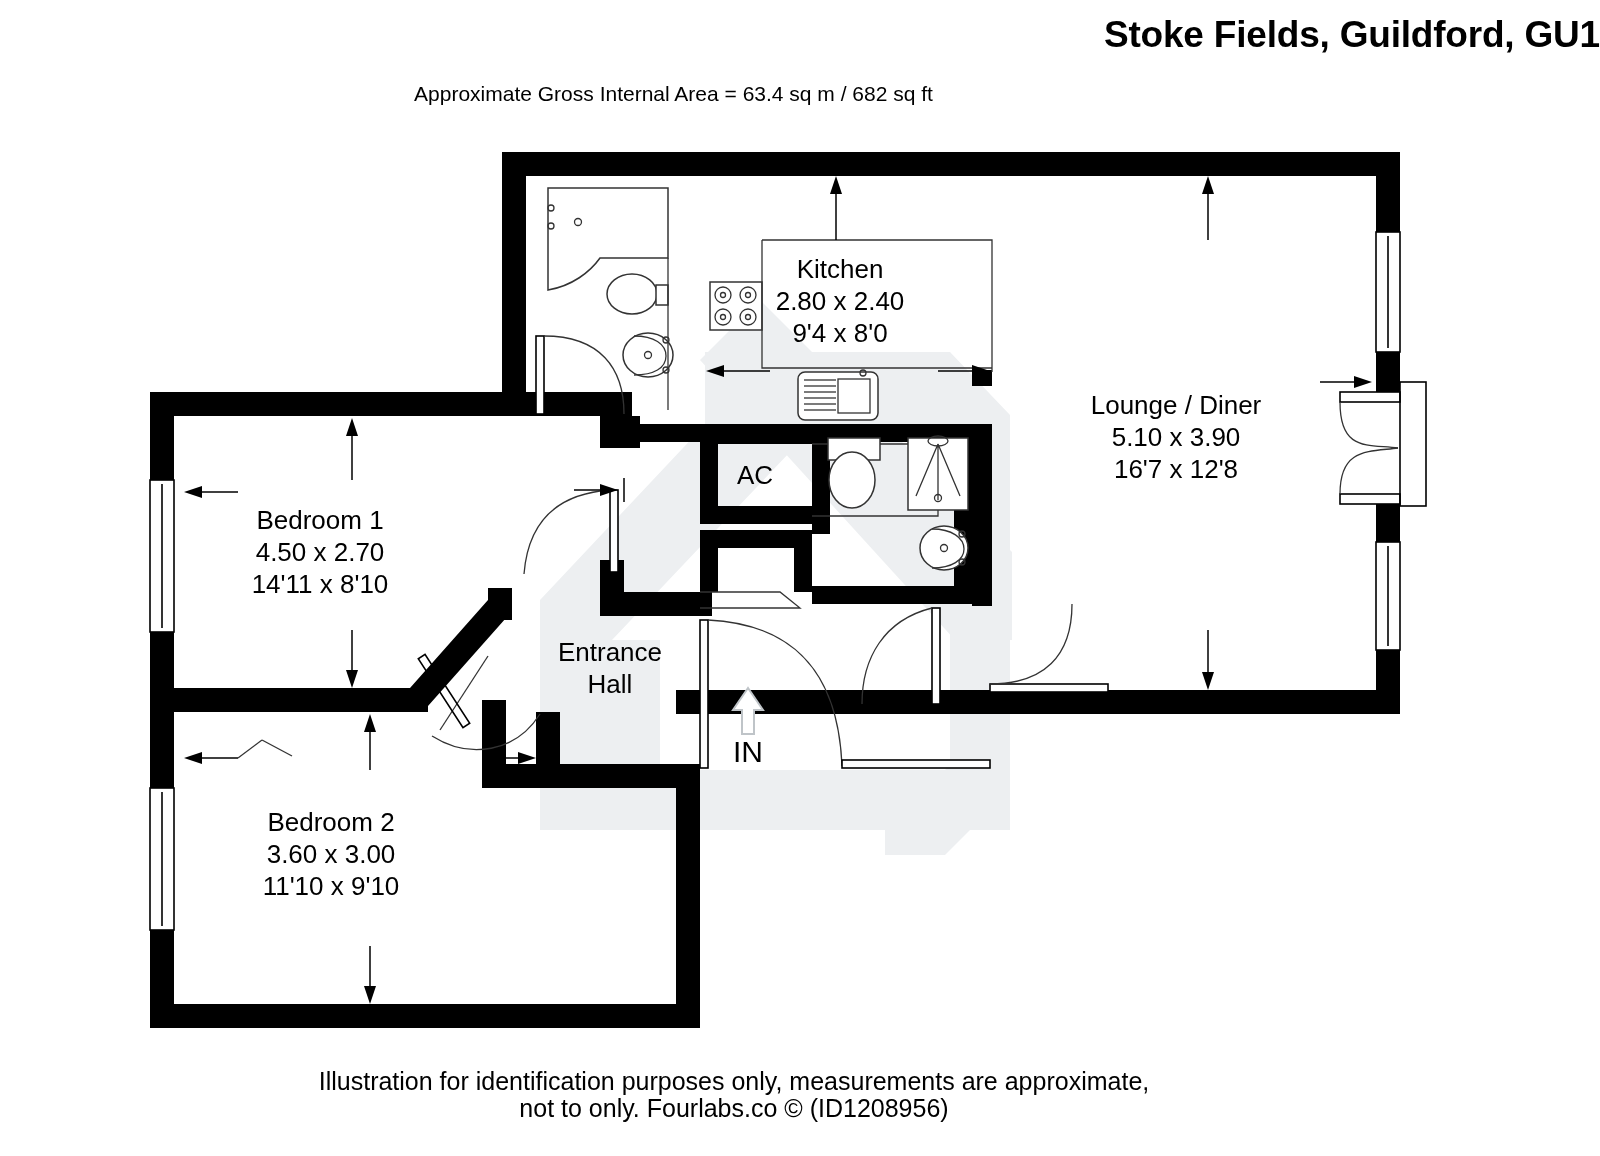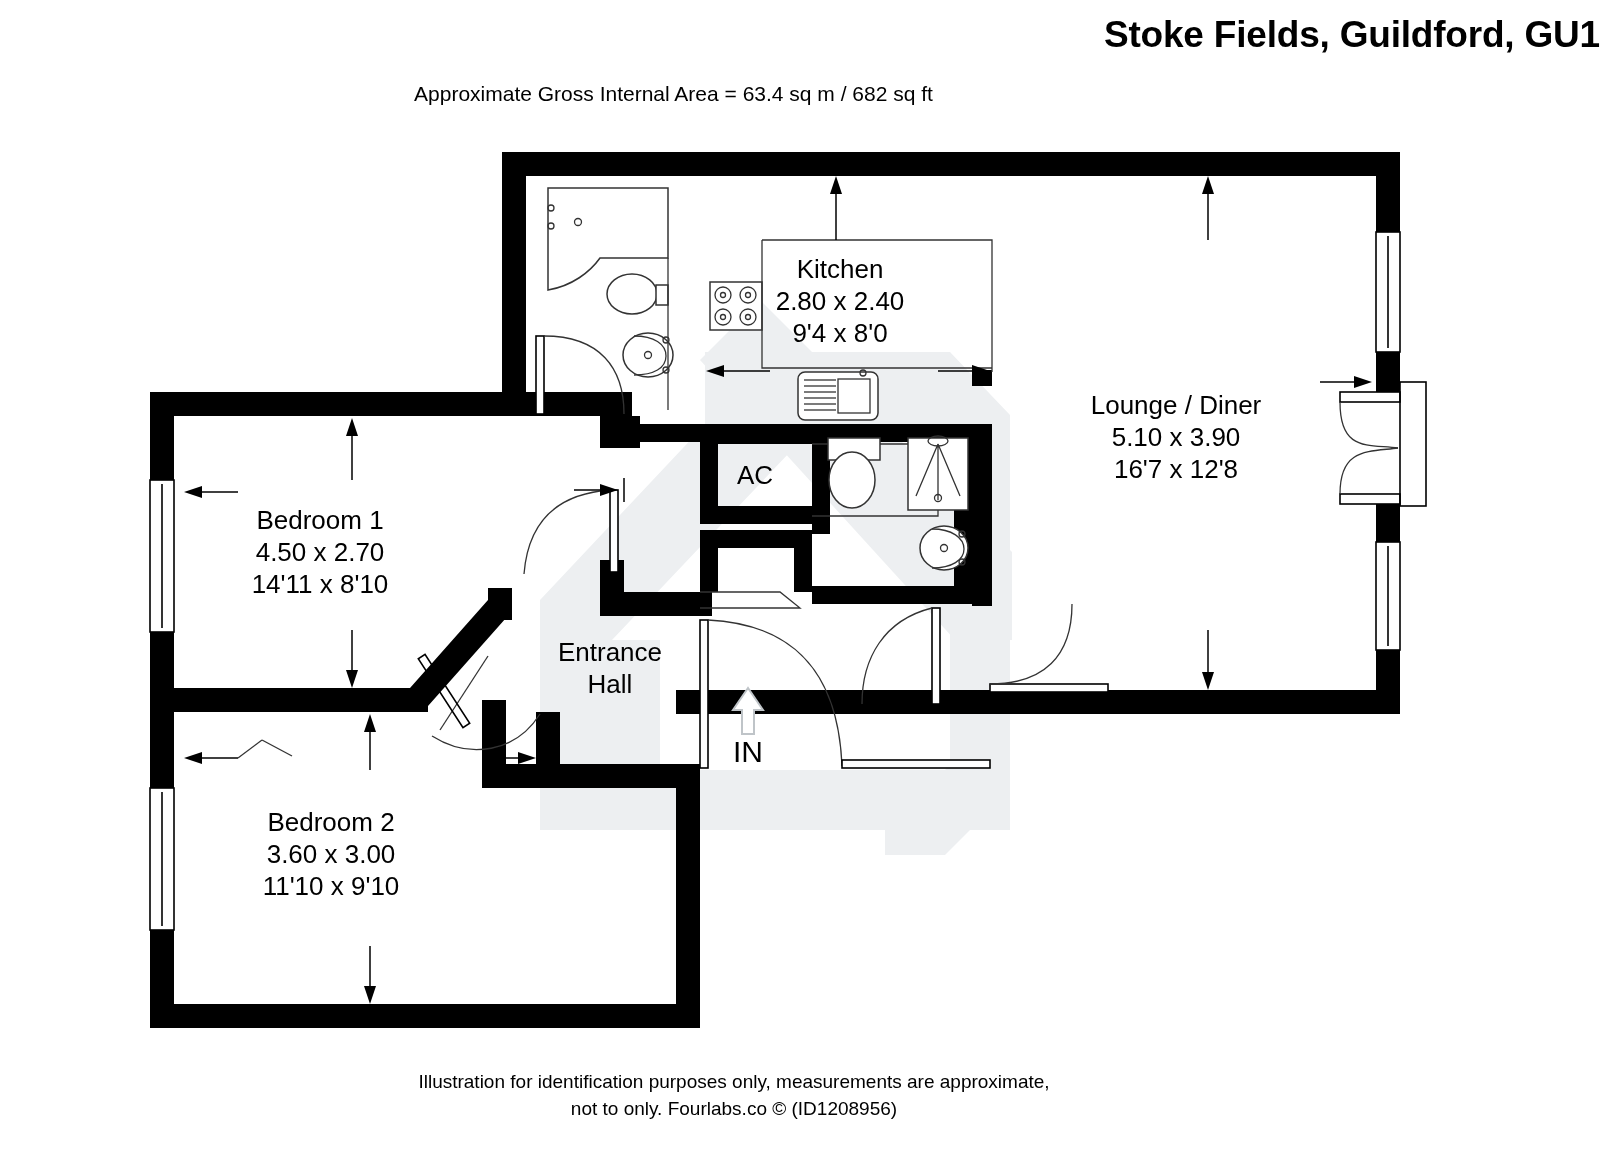--- a/index.html
+++ b/index.html
@@ -39,21 +39,21 @@
     font-size: 21px;
     font-weight: normal;
     margin-left: 6px;
   }
   .footer {
     position: absolute;
     top: 1068px;
     left: 0;
     width: 1468px;
     text-align: center;
-    font-size: 19px;
+    font-size: 25px;
     line-height: 27px;
   }
   .footer div { display: block; }
   svg.plan {
     position: absolute;
     top: 0;
     left: 0;
     width: 1600px;
     height: 1156px;
   }

